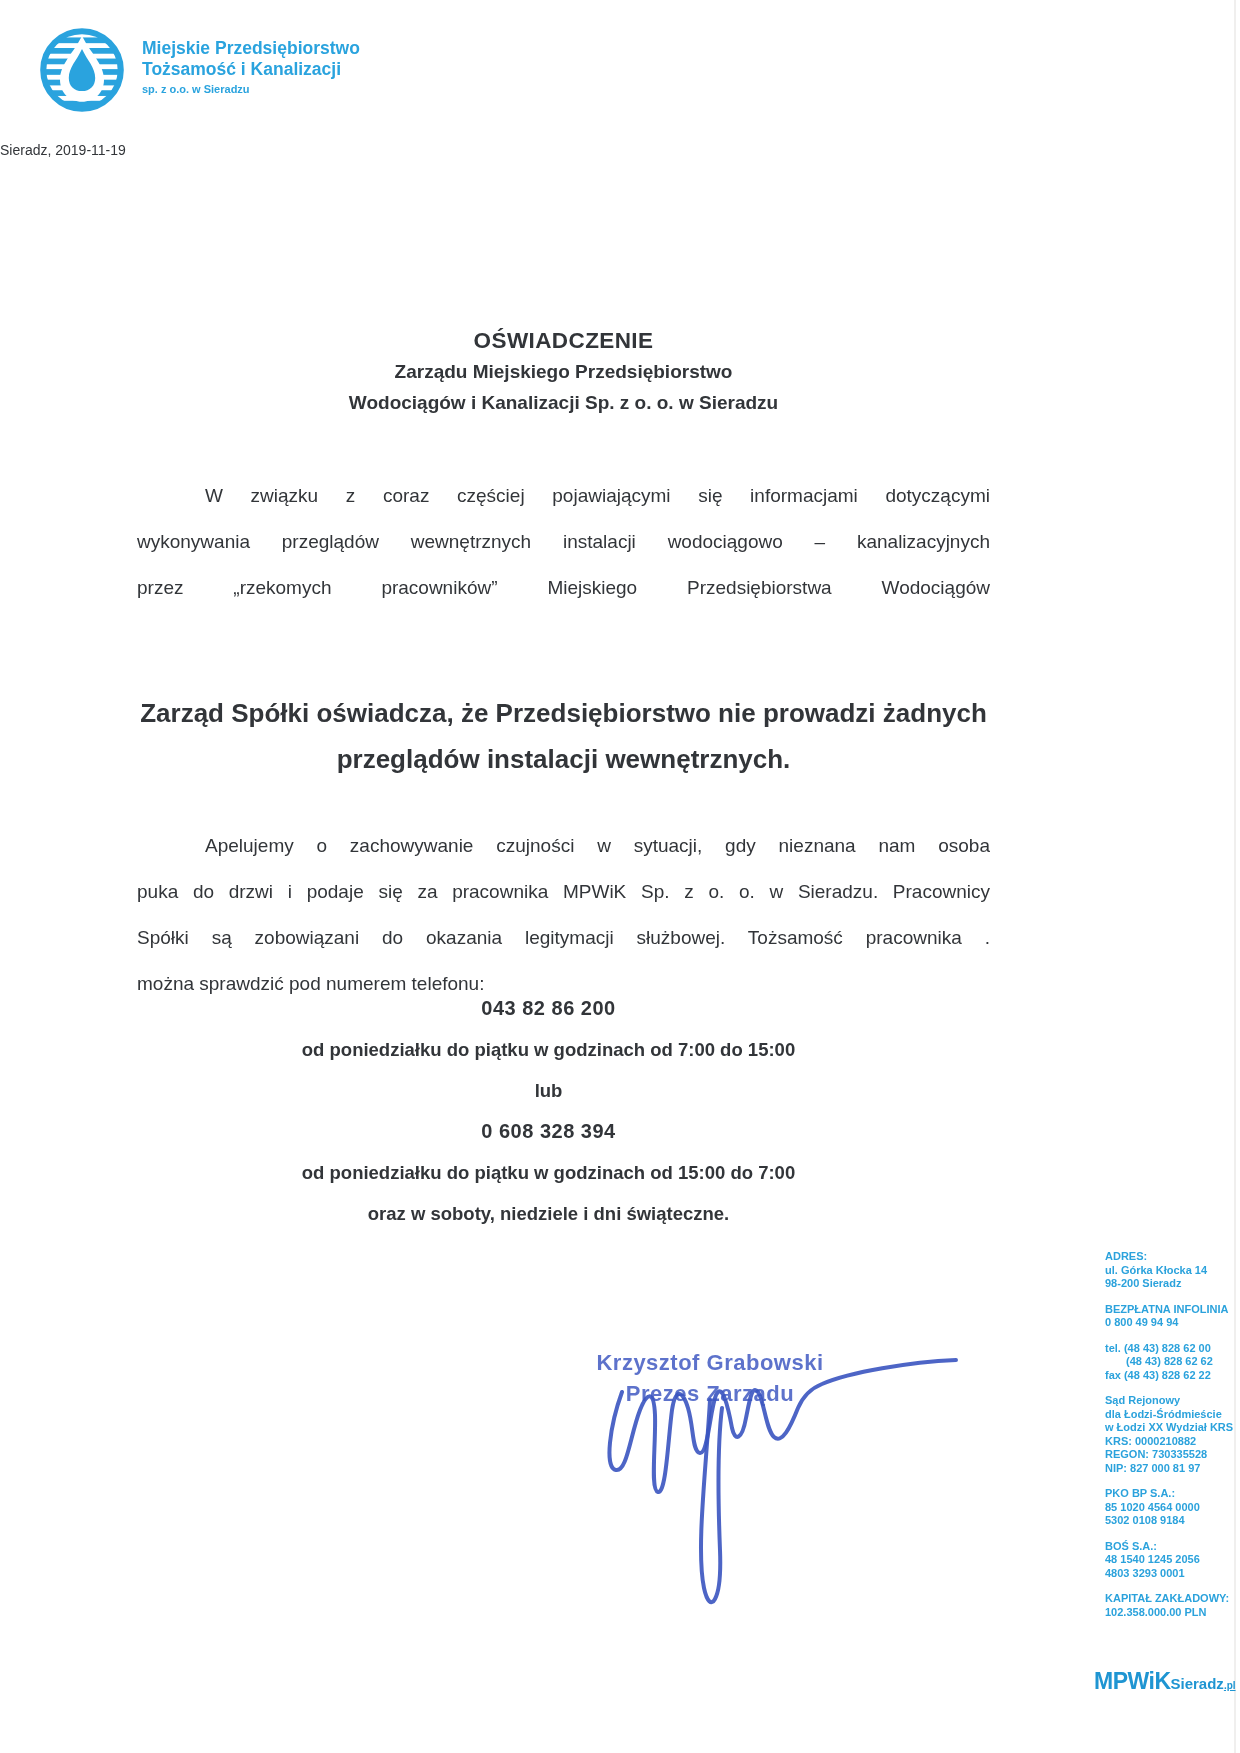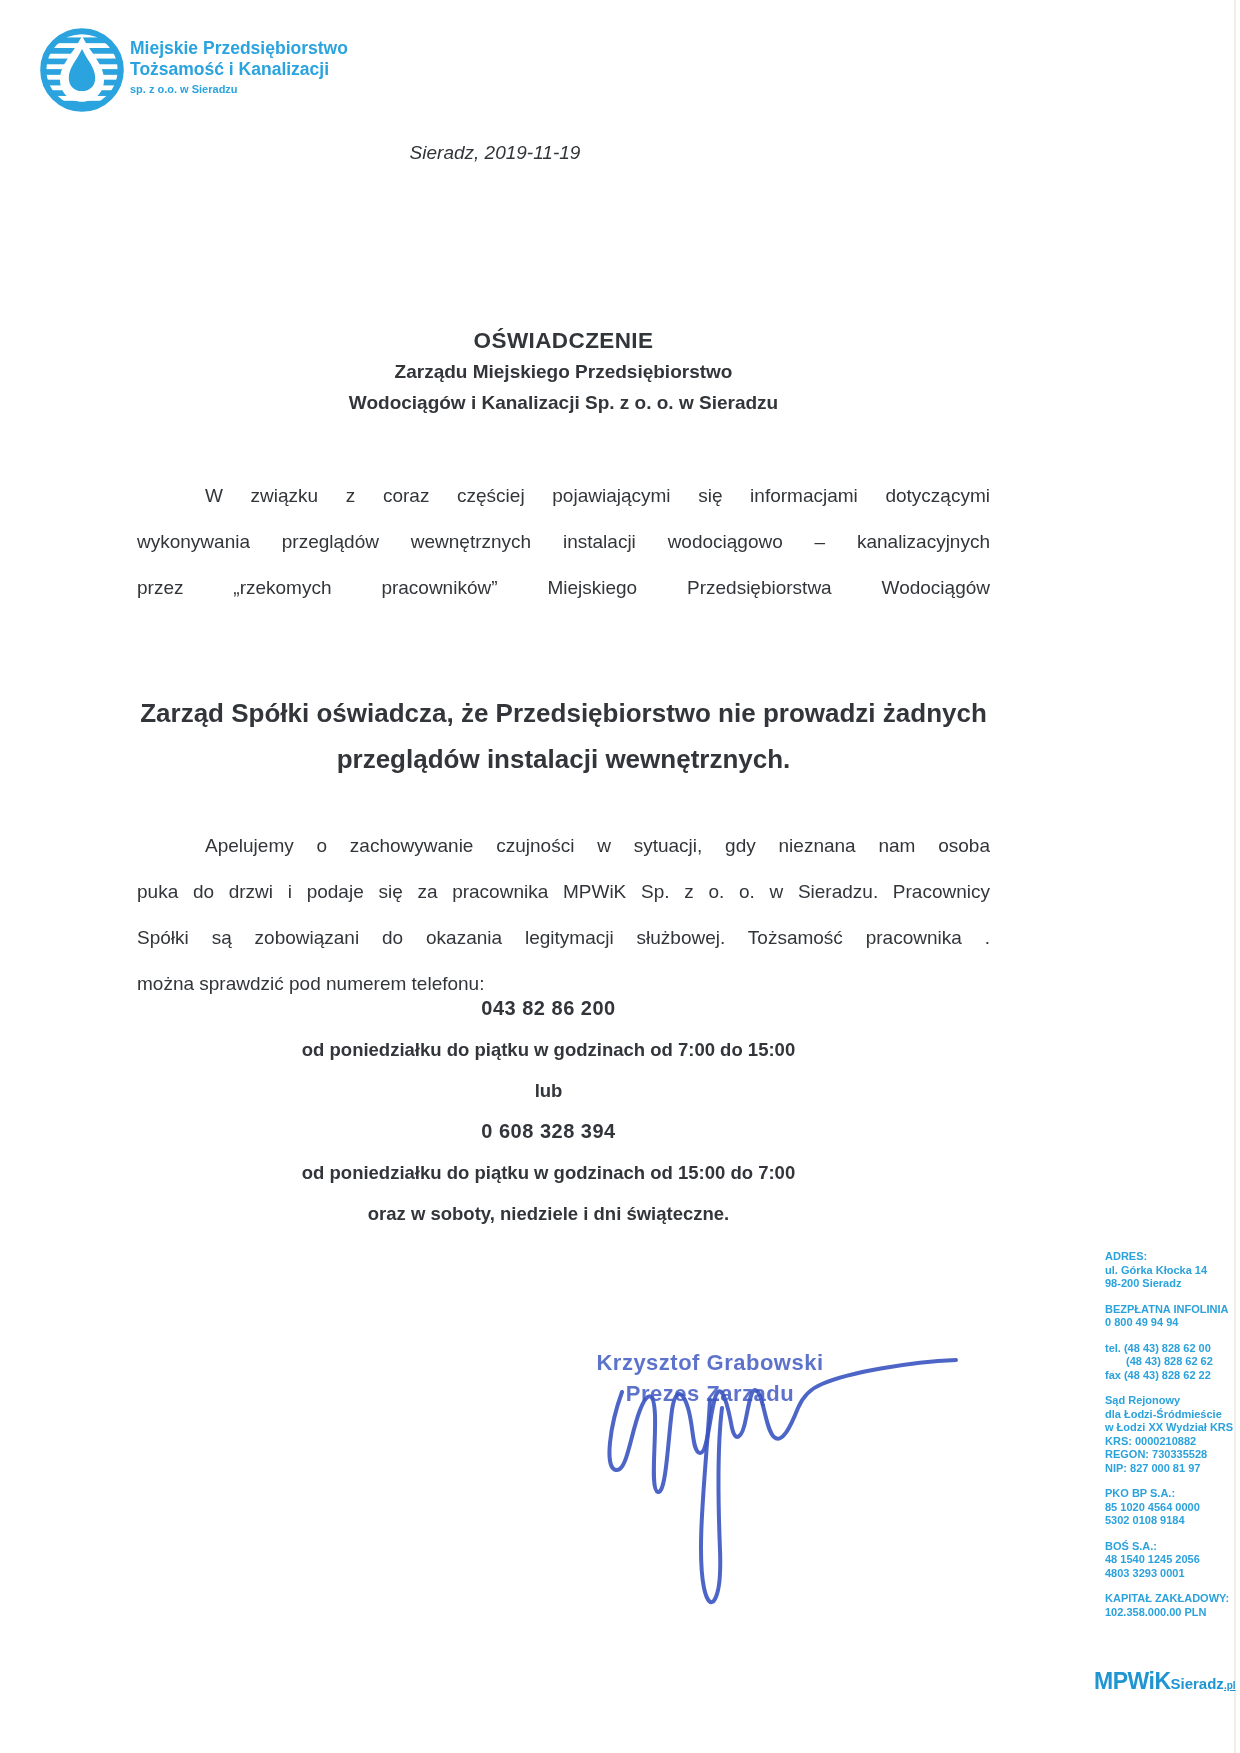--- a/index.html
+++ b/index.html
@@ -13,29 +13,29 @@
   html,body{margin:0;padding:0;background:#e8e8e8;}
   .page{
     position:relative;width:1240px;height:1753px;margin:0 auto;
     background:#ffffff;overflow:hidden;
     font-family:"Liberation Sans", sans-serif;color:var(--text-color);
   }
   
   .scan-edge{position:absolute;right:4px;top:0;width:2px;height:100%;background:#f0efee;}
 
   
-  .logo{position:absolute;left:38px;top:26px;display:flex;align-items:flex-start;gap:4px;}
+  .logo{position:absolute;left:38px;top:26px;display:flex;align-items:flex-start;gap:16px;}
   .logo-icon svg{width:88px;height:88px;display:block;}
   .st-blue-fill{fill:var(--brand-blue);}
   .st-blue-stroke{stroke:var(--brand-blue);fill:#fff;}
   .logo-text{color:var(--brand-blue);font-weight:700;padding-top:12px;line-height:1.2;}
   .logo-l12{font-size:17.5px;}
   .logo-l3{font-size:11px;margin-top:3px;}
 
-  .date-line{position:absolute;left:0;top:142px;width:990px;text-align:center;font-size:19px;font-style:italic;}
+  .date-line{position:absolute;left:0;top:142px;width:990px;text-align:left;font-size:14px;}
 
   
   .doc-title{position:absolute;left:137px;top:326px;width:853px;text-align:center;font-weight:700;}
   .doc-title .t1{font-size:22.5px;letter-spacing:.4px;line-height:30px;}
   .doc-title .t2,.doc-title .t3{font-size:19px;line-height:31px;}
 
   
   .para{position:absolute;left:137px;width:853px;font-size:19px;}
   .p1{top:473px;}
   .p2{top:823px;}

